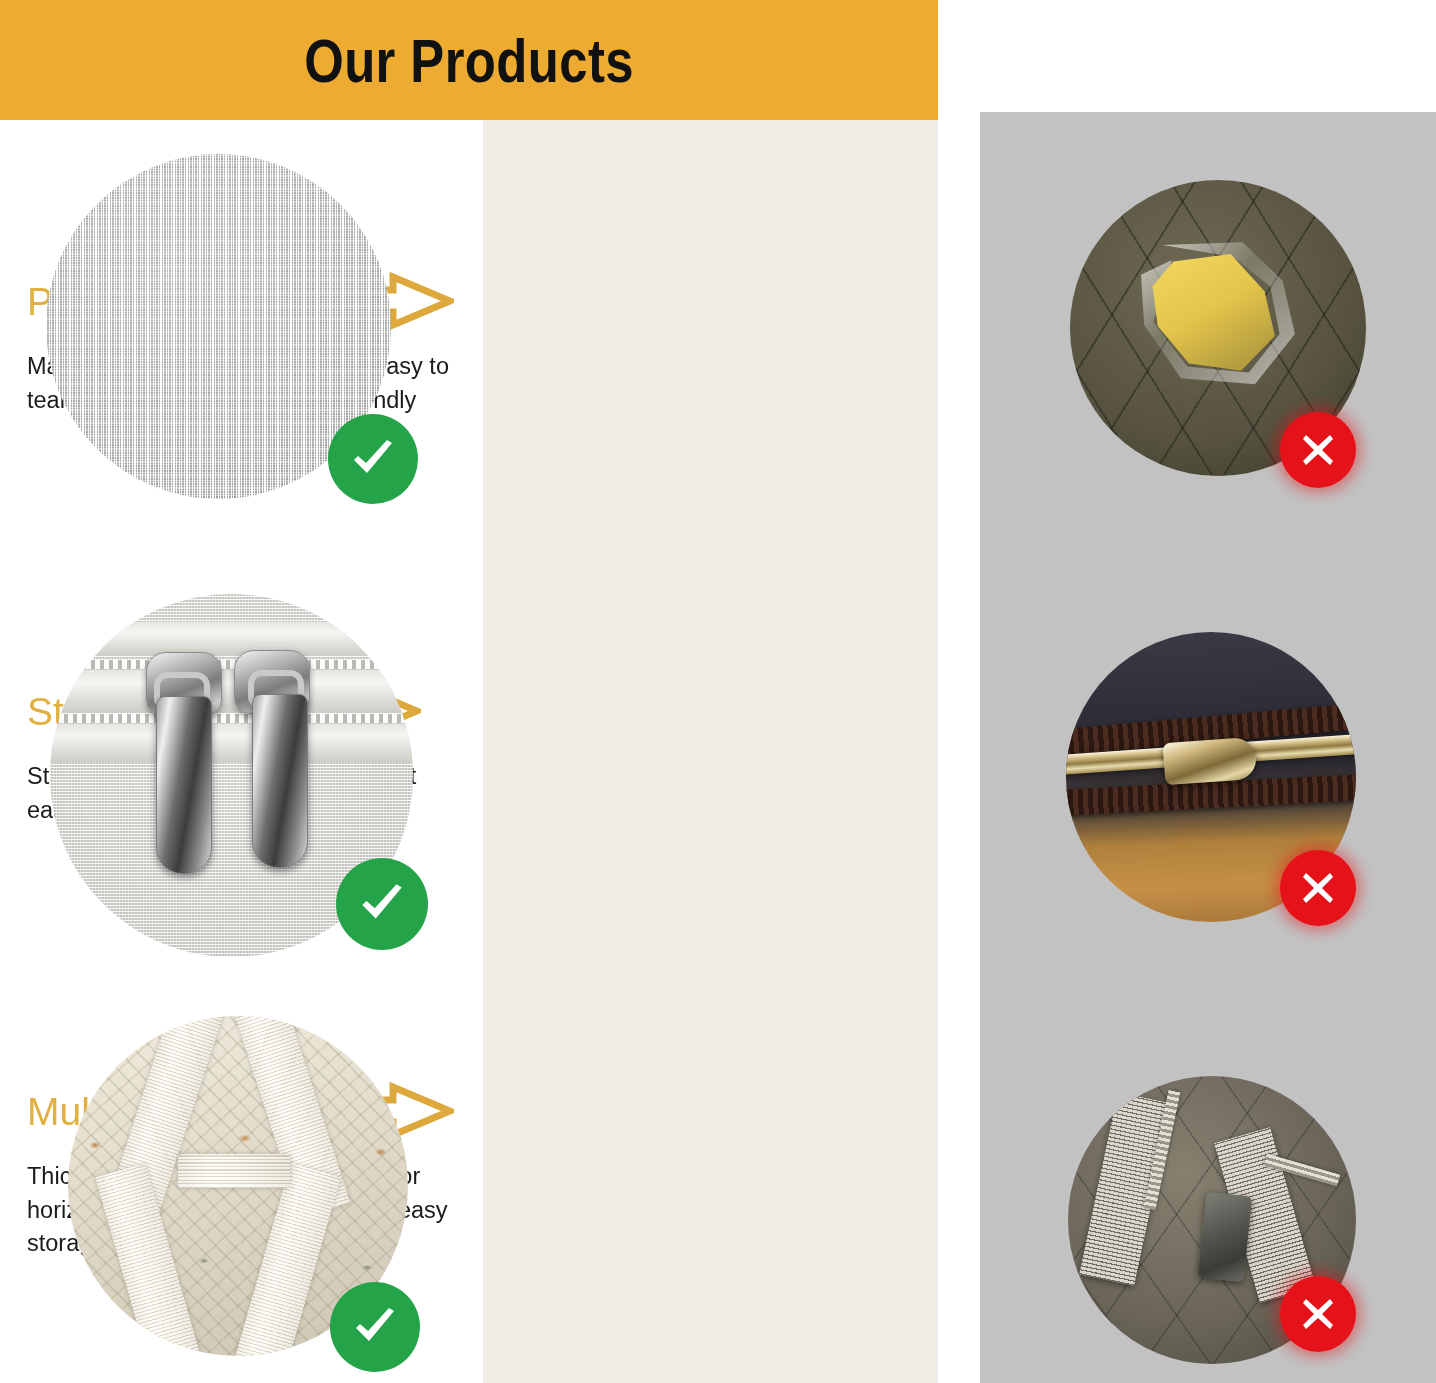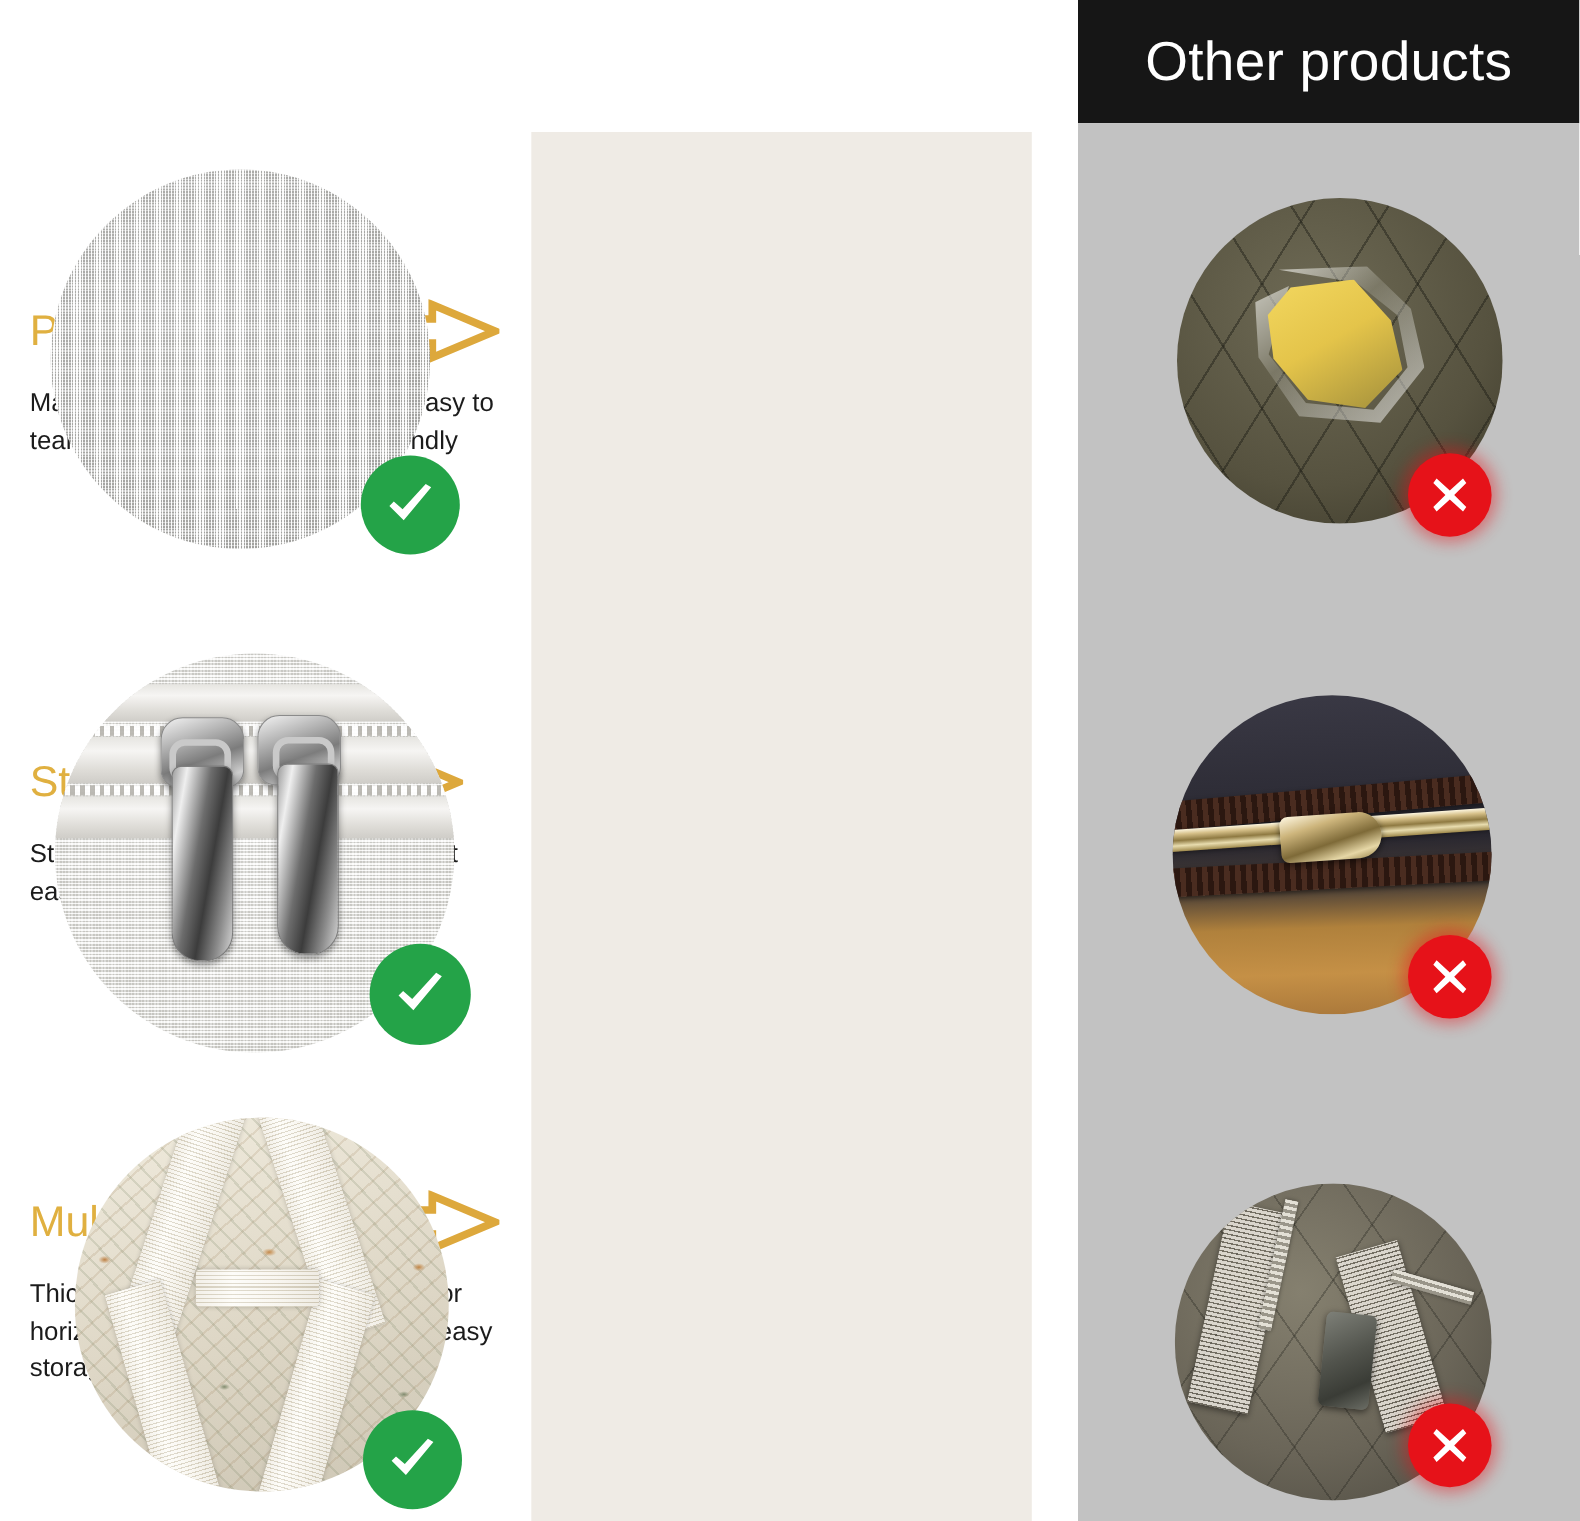--- a/index.html
+++ b/index.html
@@ -316,24 +316,24 @@
     background: #E61219;
     box-shadow: 0 0 14px 5px rgba(230,18,25,0.45);
   }
   .badge svg { display: block; }
 </style>
 </head>
 <body>
 
 <div id="infographic">
 
-
-  <div class="banner" id="other-banner">
-    <span class="banner-text">Other products</span>
+  <div class="banner" id="our-banner">
+    <span class="banner-text">Our Products</span>
   </div>
+
 
   <div id="left-panel">
 
     <div id="left-image-column"></div>
 
     <div class="feature-block" style="top:152px;">
       <div class="feature-title-row">
         <span class="feature-title">Premium fabrics</span>
         <svg class="arrow-icon" viewBox="0 0 127 58">
           <path d="M4 18 H66 V5 L123 29 L66 53 V40 H4 Z" fill="none" stroke="#DDA83C" stroke-width="7" stroke-linejoin="miter"></path>

